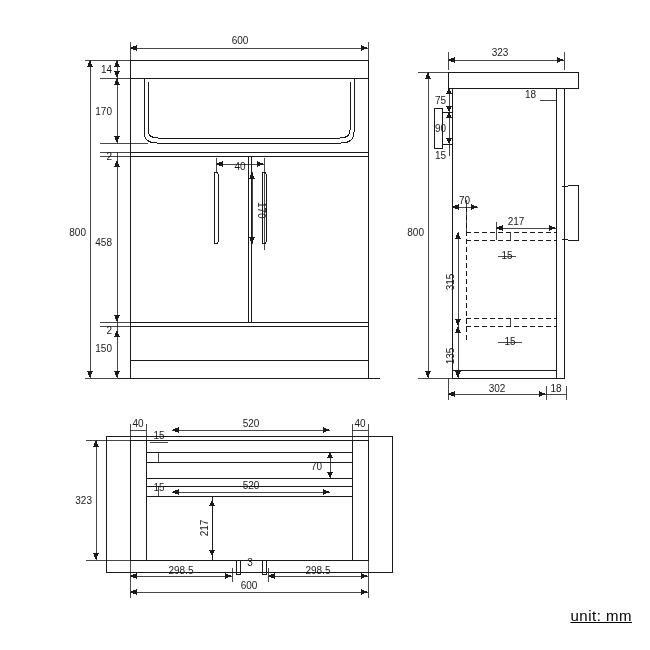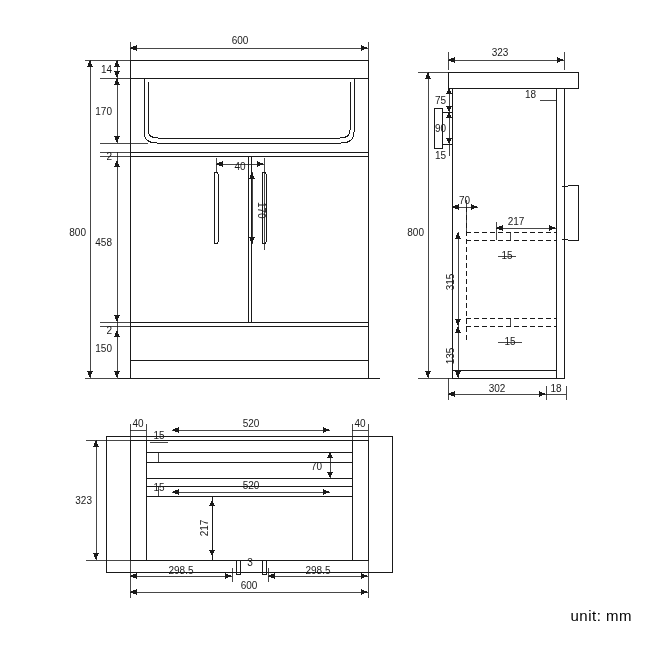--- a/index.html
+++ b/index.html
@@ -24,20 +24,21 @@
     left: 0;
     top: 0;
   }
   .unit-note {
     position: absolute;
     right: 18px;
     bottom: 26px;
     font-size: 15px;
     letter-spacing: 0.5px;
     color: #000;
+    text-decoration: underline;
   }
 </style>
 </head>
 <body>
 
 <div id="sheet">
 
   <svg width="650" height="650" viewBox="0 0 650 650">
     <g stroke="#1a1a1a" fill="none" stroke-width="1" shape-rendering="crispEdges">
 

